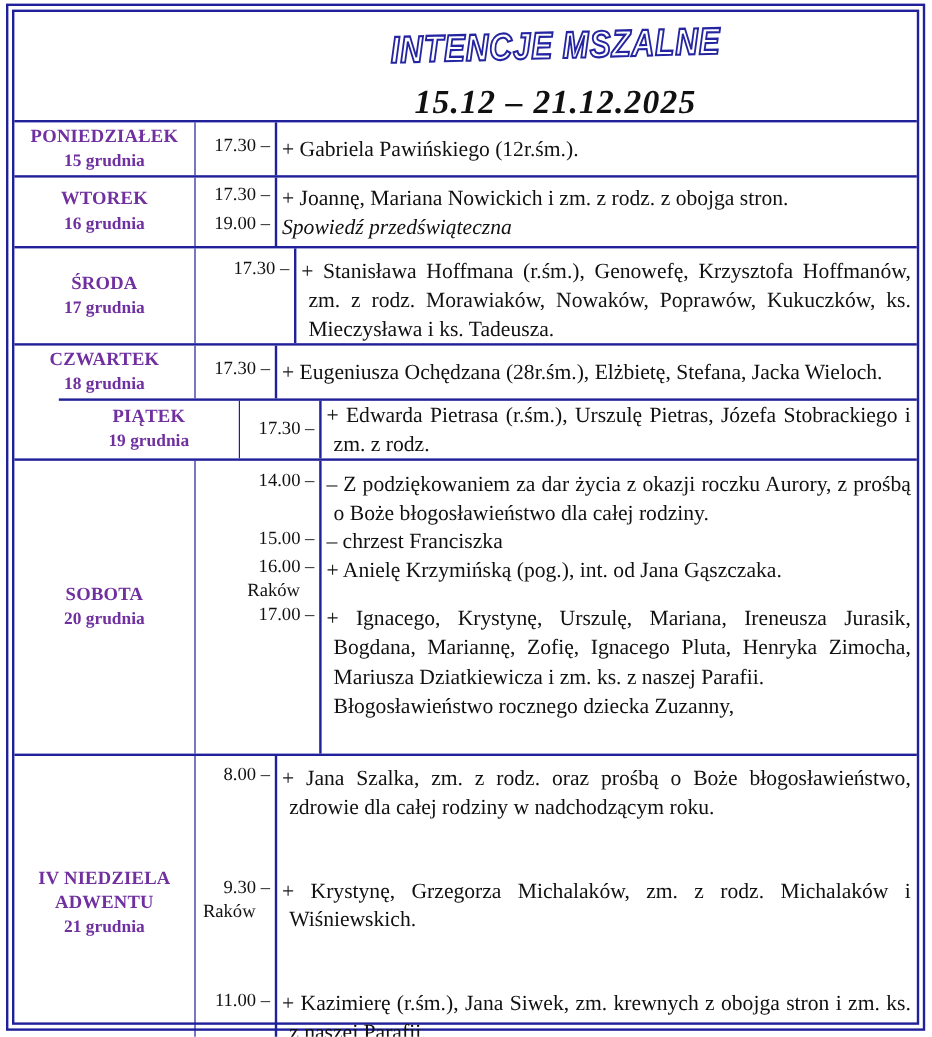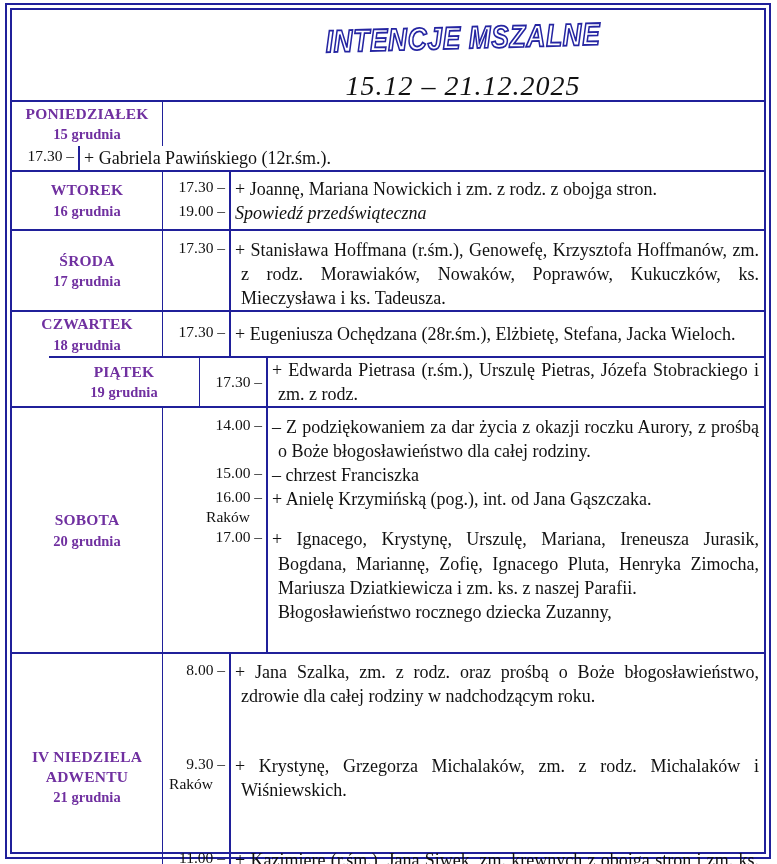--- a/index.html
+++ b/index.html
@@ -29,34 +29,34 @@
   }
   .title-svg{display:block;transform:rotate(-1.6deg);}
   .wordart{
     font-family:"Liberation Sans","DejaVu Sans",sans-serif;
     font-weight:bold;font-style:italic;
     font-size:40px;
     fill:#ffffff;stroke:#2525a2;stroke-width:2.3px;
     letter-spacing:1px;
   }
   .subtitle{
-    font-weight:normal;font-style:italic;
+    font-weight:bold;font-style:italic;
     font-size:28px;line-height:1.05;
     letter-spacing:1px;
     margin-top:12px;
   }
   
   .row{
     display:flex;box-sizing:border-box;
     border-top:2px solid var(--navy);
     position:relative;
   }
-  .row-mon{height:79px;flex-direction:column;}
+  .row-mon{height:79px;}
   .row-tue{height:62px;}
-  .row-wed{height:83px;}
+  .row-wed{height:83px;gap:16px;}
   .row-thu{height:68px;}
   .row-fri{height:68px;margin-left:37px;}
   .row-sat{height:265px;}
   .row-sun{flex:1;}
   .day-cell{
     width:151px;flex-shrink:0;box-sizing:border-box;
     border-right:1.5px solid var(--navy);
     display:flex;flex-direction:column;justify-content:center;align-items:center;
     text-align:center;color:var(--purple);font-weight:bold;
     padding:2px 6px;line-height:1.25;

